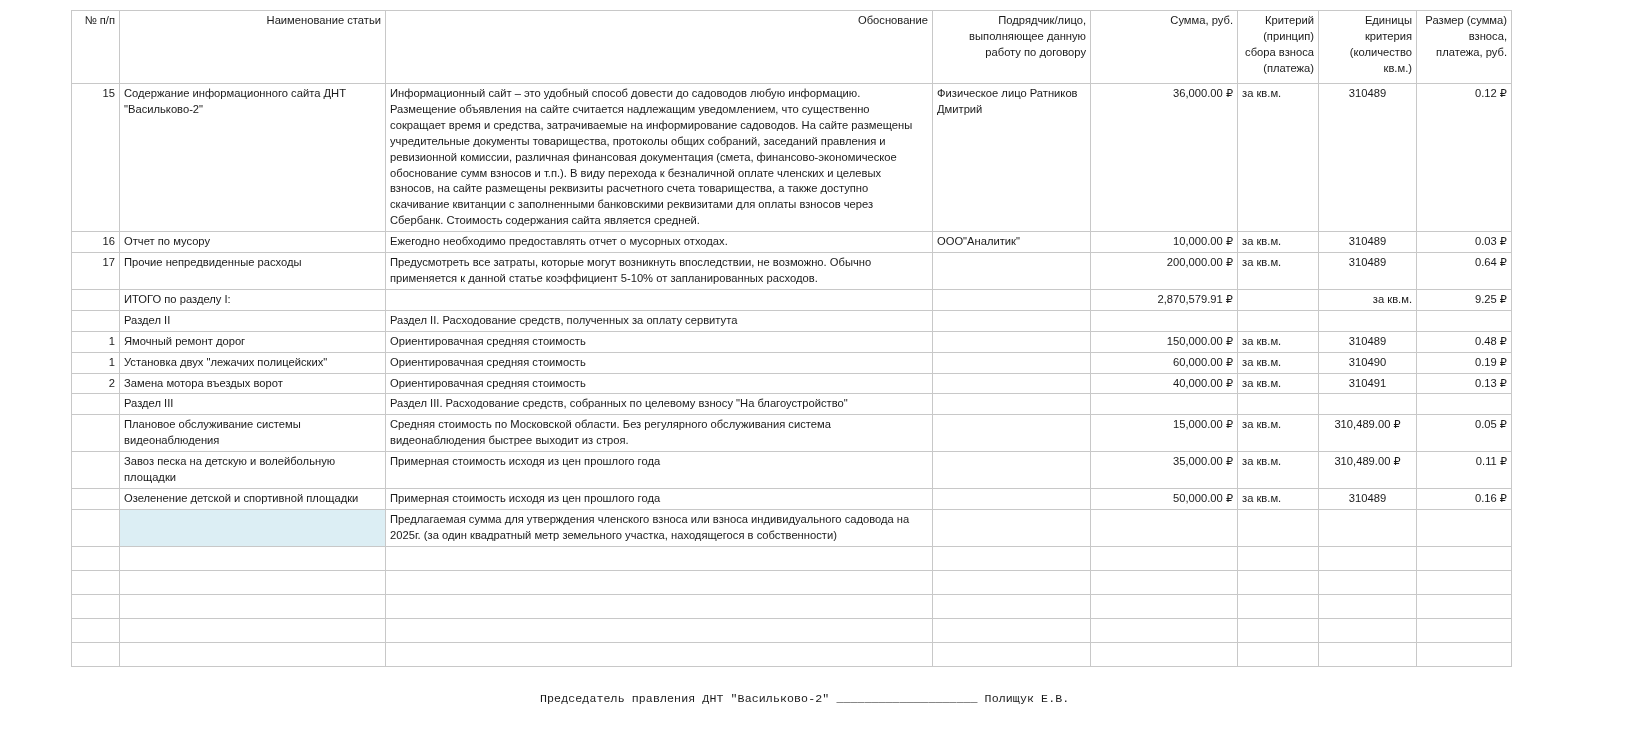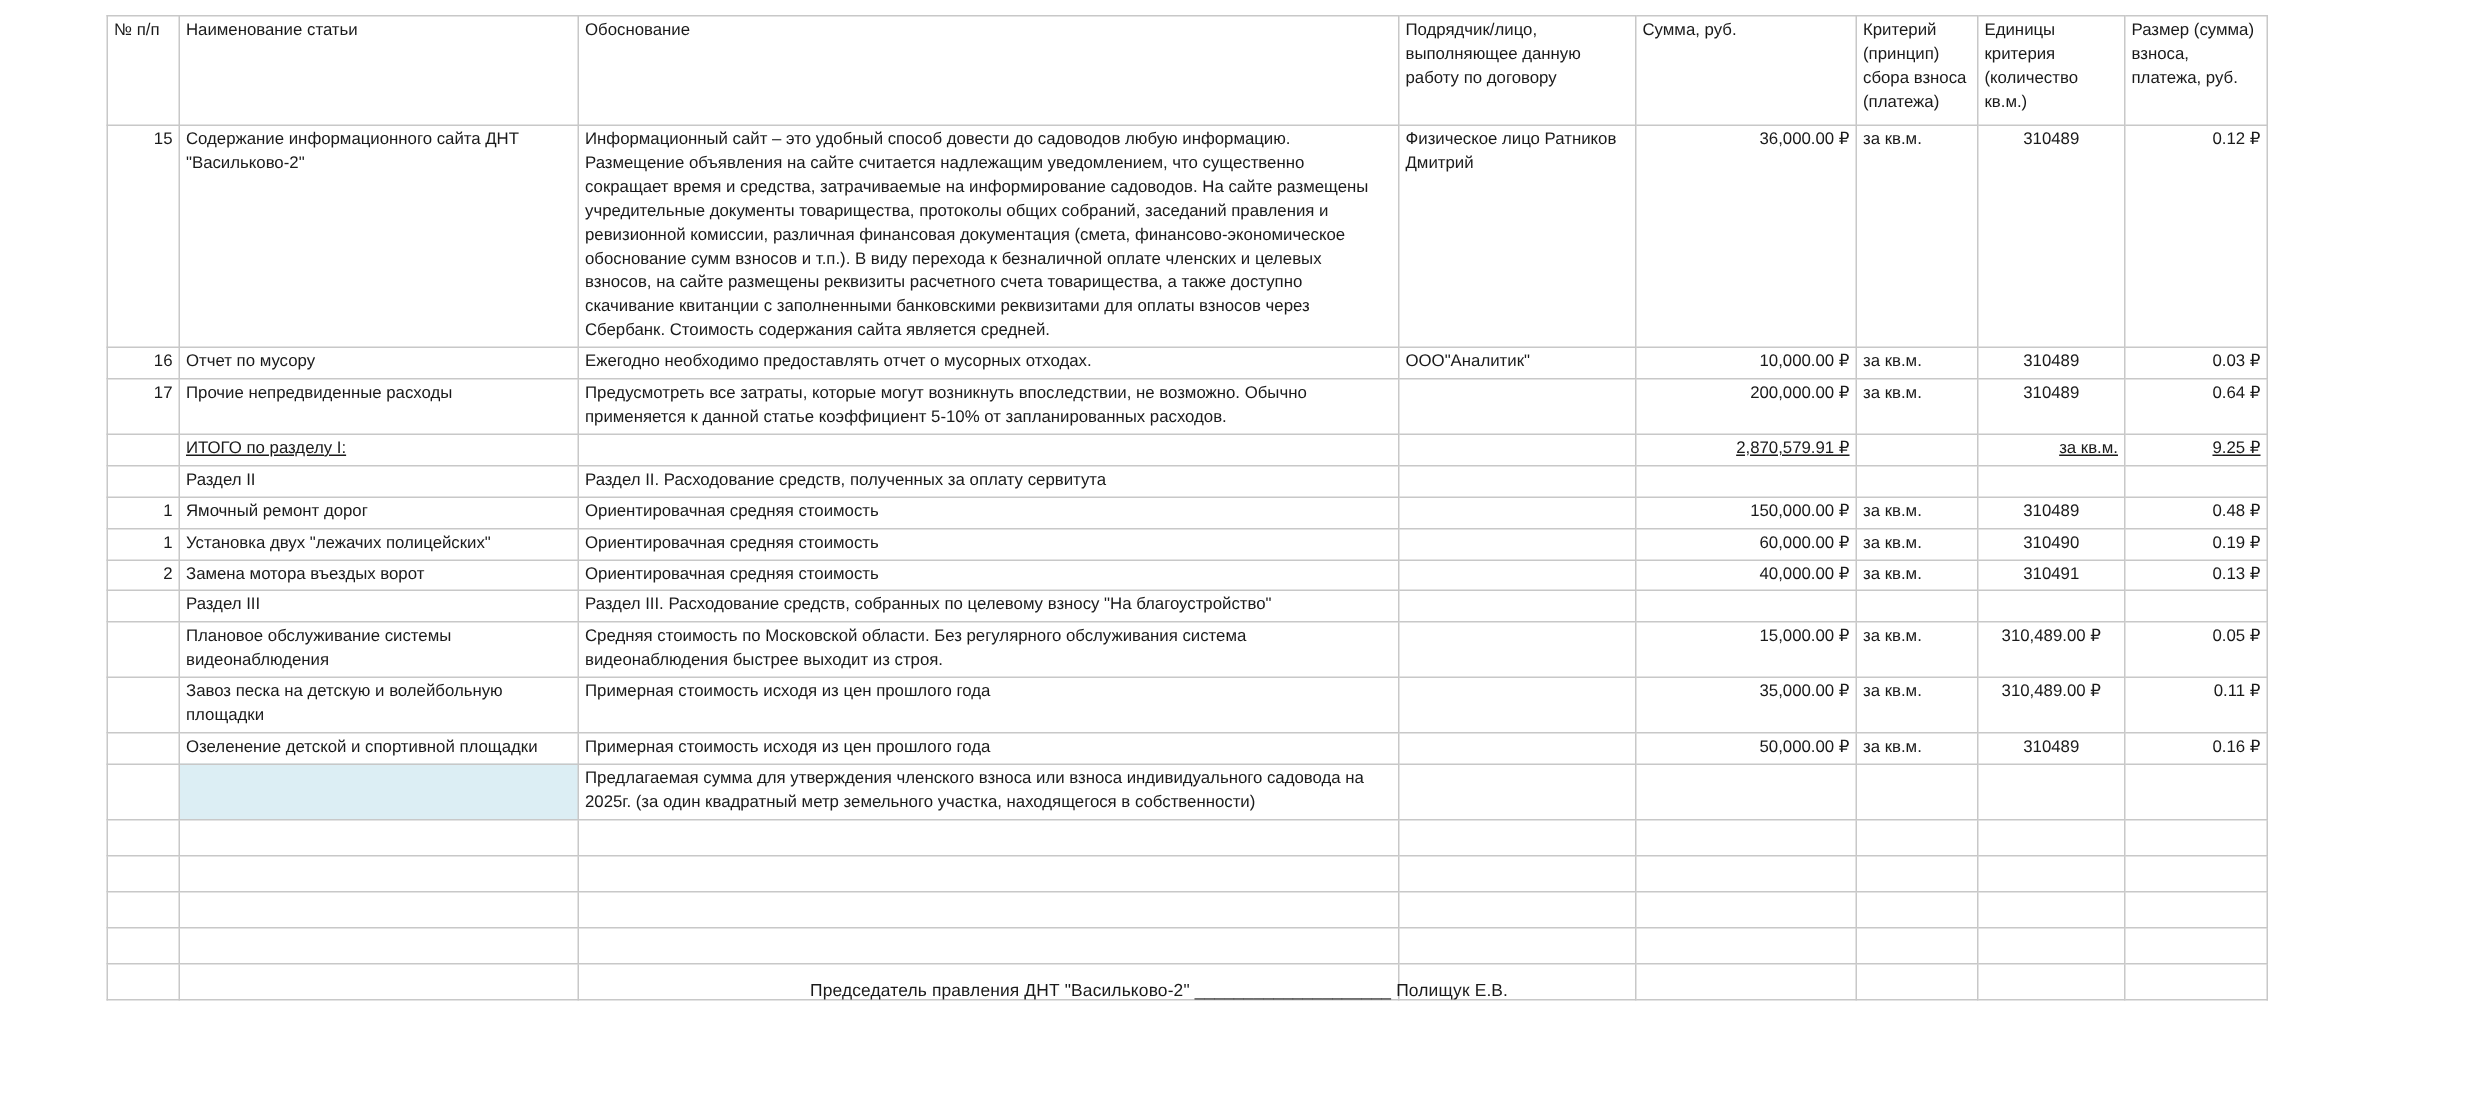--- a/index.html
+++ b/index.html
@@ -39,49 +39,49 @@
 
   table.budget td, table.budget th {
     border: 1px solid #c8c8c8;
     padding: 2px 4px;
     vertical-align: top;
     line-height: 1.42;
     font-weight: normal;
     background: #ffffff;
   }
   .hdr td {
-    text-align: left;
+    text-align: right;
     vertical-align: middle;
     height: 68px;
     font-size: 11.2px;
     line-height: 1.38;
     border-color: #c8c8c8;
   }
   .num    { text-align: right; white-space: nowrap; }
   .center { text-align: center; margin-top: 44px; }
   .left   { text-align: left; }
   .nowrap { white-space: nowrap; }
   .band td {
     background: #b7dde8;
     font-weight: bold;
-    text-decoration: underline;
   }
   .band-lite td {
     background: #b7dde8;
     font-weight: bold;
   }
   .name-tint { background: #dceef4 !important; }
   .empty-row td { height: 19px; }
   .sig {
     position: absolute;
     left: 540px;
-    top: 644px;
+    top: 682px;
     font-size: 11.6px;
     white-space: nowrap;
     letter-spacing: 0.1px;
+    font-family: Liberation Mono, monospace;
   }
 </style>
 </head>
 <body>
 
 <div id="sheet">
 
   <table class="budget">
     <colgroup>
       <col class="c-num">

